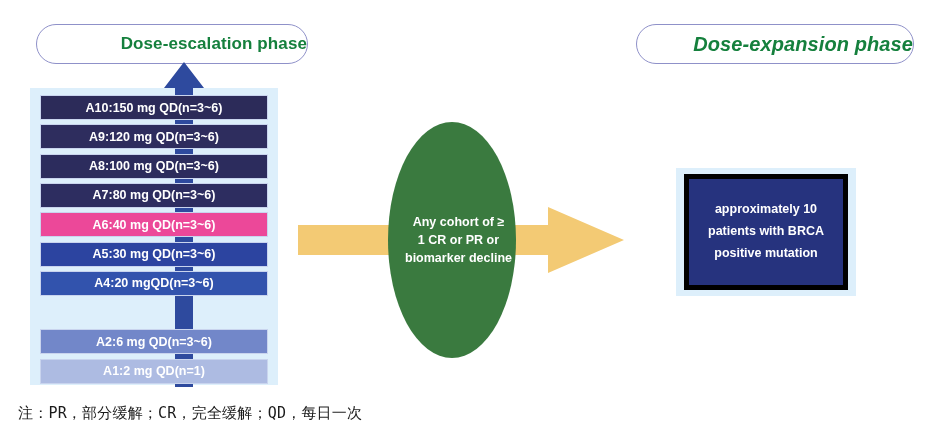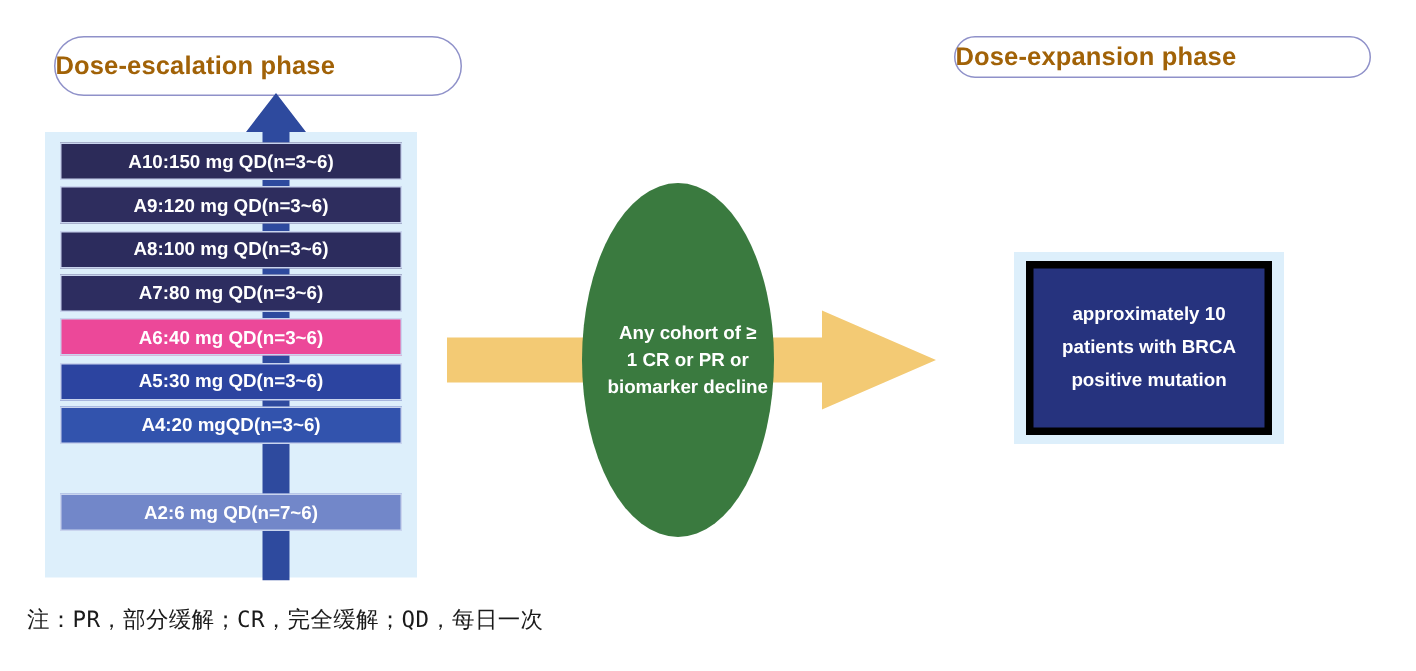--- a/index.html
+++ b/index.html
@@ -12,27 +12,27 @@
   }
   .stage{position:absolute;left:0;top:0;width:944px;height:447px;}
 
   
   .pill{
     position:absolute;
     box-sizing:border-box;
     background:#ffffff;
     border:1.5px solid #8f91c9;
     border-radius:999px;
-    display:flex;align-items:center;justify-content:flex-start;
-    color:#a16207;
+    display:flex;align-items:center;justify-content:flex-end;
+    color:#15803d;
     font-weight:bold;
     letter-spacing:.1px;
   }
   #pill-escalation{left:36px;top:24px;width:272px;height:40px;font-size:17px;}
-  #pill-expansion{left:636px;top:24px;width:278px;height:28px;font-size:17px;}
+  #pill-expansion{left:636px;top:24px;width:278px;height:40px;font-size:20px;font-style:italic;}
 
   
   #ladder-panel{
     position:absolute;left:30px;top:88px;width:248px;height:297px;
     background:#ddeffb;
   }
   #ladder-inner{
     position:absolute;left:0;top:0;width:248px;height:297px;
   }
   .dose-bar{
@@ -151,21 +151,24 @@
         <div class="dose-bar" style="top: 124.2px; background: #ec4899;">
           <span>A6:40 mg QD(n=3~6)</span>
         </div>
         <div class="dose-bar" style="top: 153.5px; background: rgb(44, 68, 160);">
           <span>A5:30 mg QD(n=3~6)</span>
         </div>
         <div class="dose-bar" style="top: 182.8px; background: rgb(50, 83, 173);">
           <span>A4:20 mgQD(n=3~6)</span>
         </div>
         <div class="dose-bar" style="top: 241.4px; background: rgb(114, 135, 201);">
-          <span>A2:6 mg QD(n=7~6)</span>
+          <span>A2:6 mg QD(n=3~6)</span>
+        </div>
+        <div class="dose-bar" style="top: 270.7px; background: rgb(173, 187, 226);">
+          <span>A1:2 mg QD(n=1)</span>
         </div>
       </div>
   </div>
 
   <svg id="up-arrow" viewBox="0 0 42 325">
     <polygon points="21,0 41,26 30,26 30,325 12,325 12,26 1,26" fill="#2e4a9e"></polygon>
   </svg>
 
   <div id="green-ellipse" style="background: rgb(58, 122, 63);">
     <div id="green-text">Any cohort of  ≥

